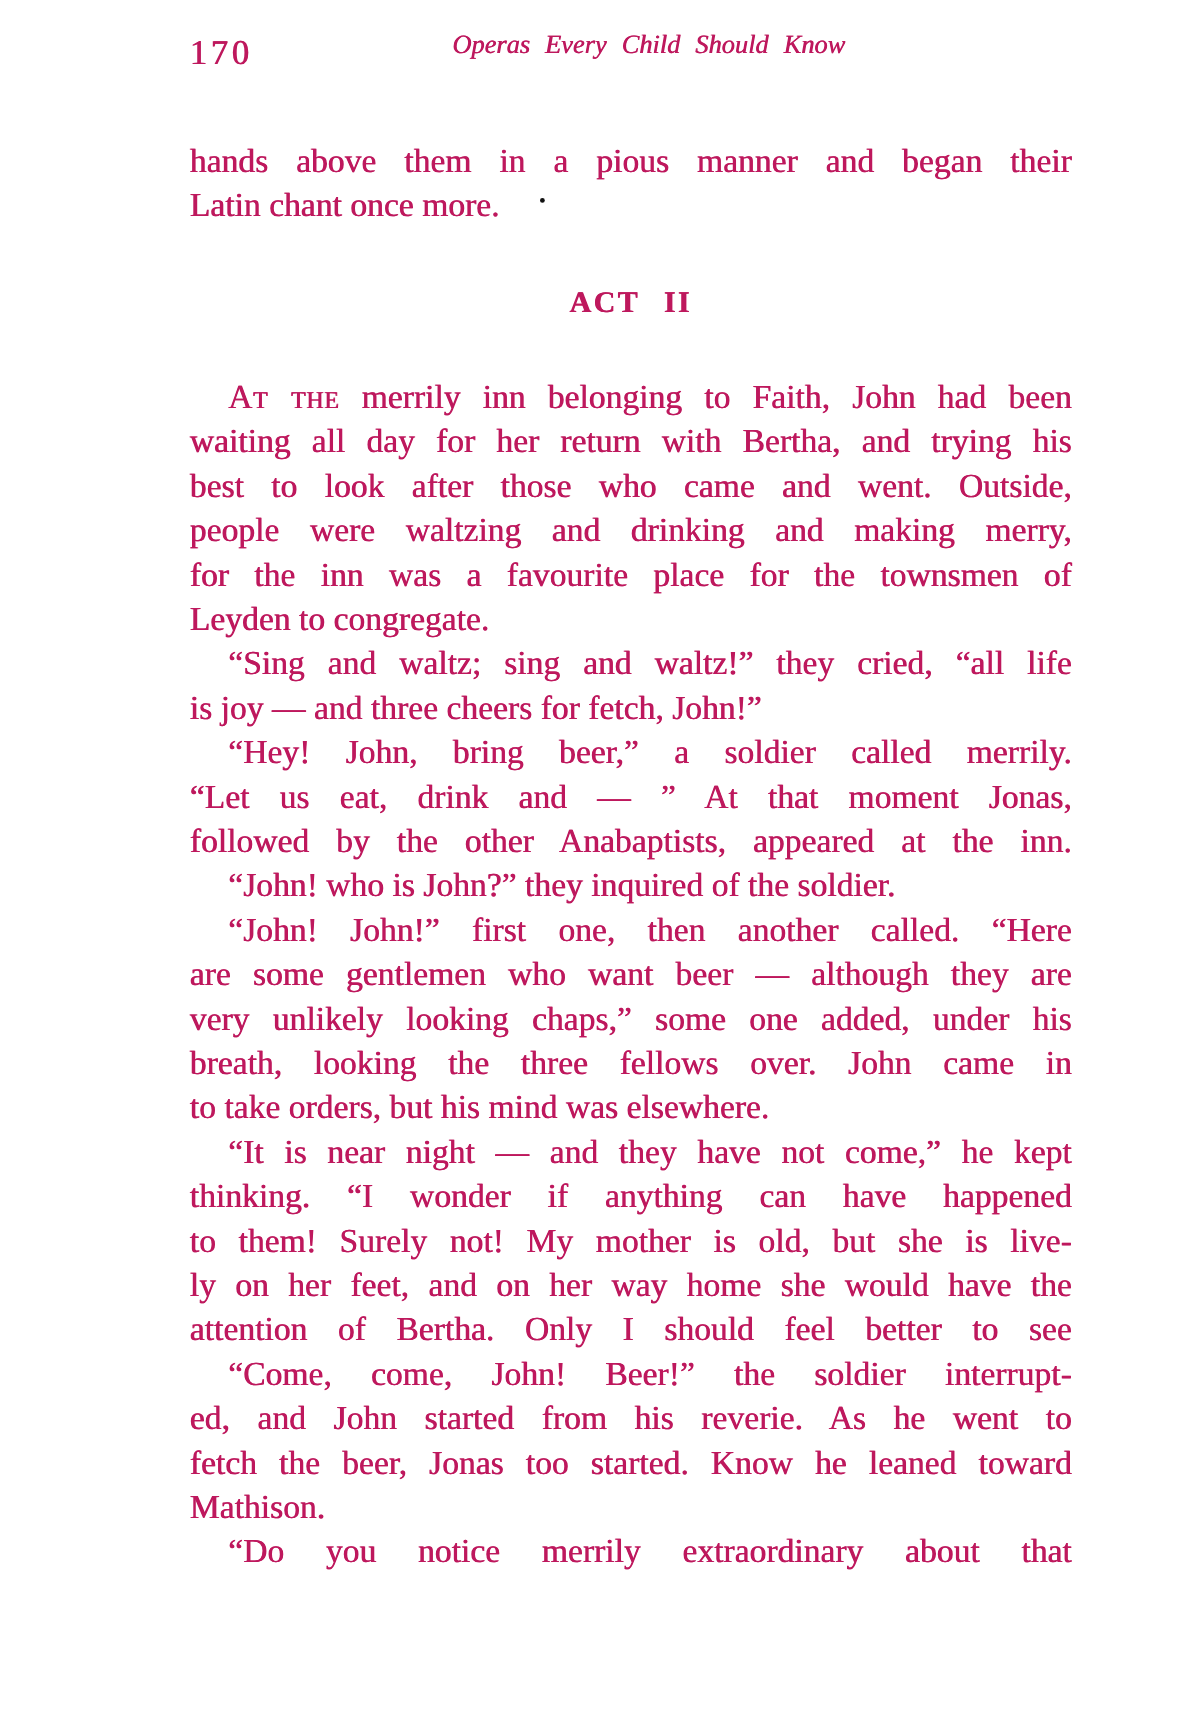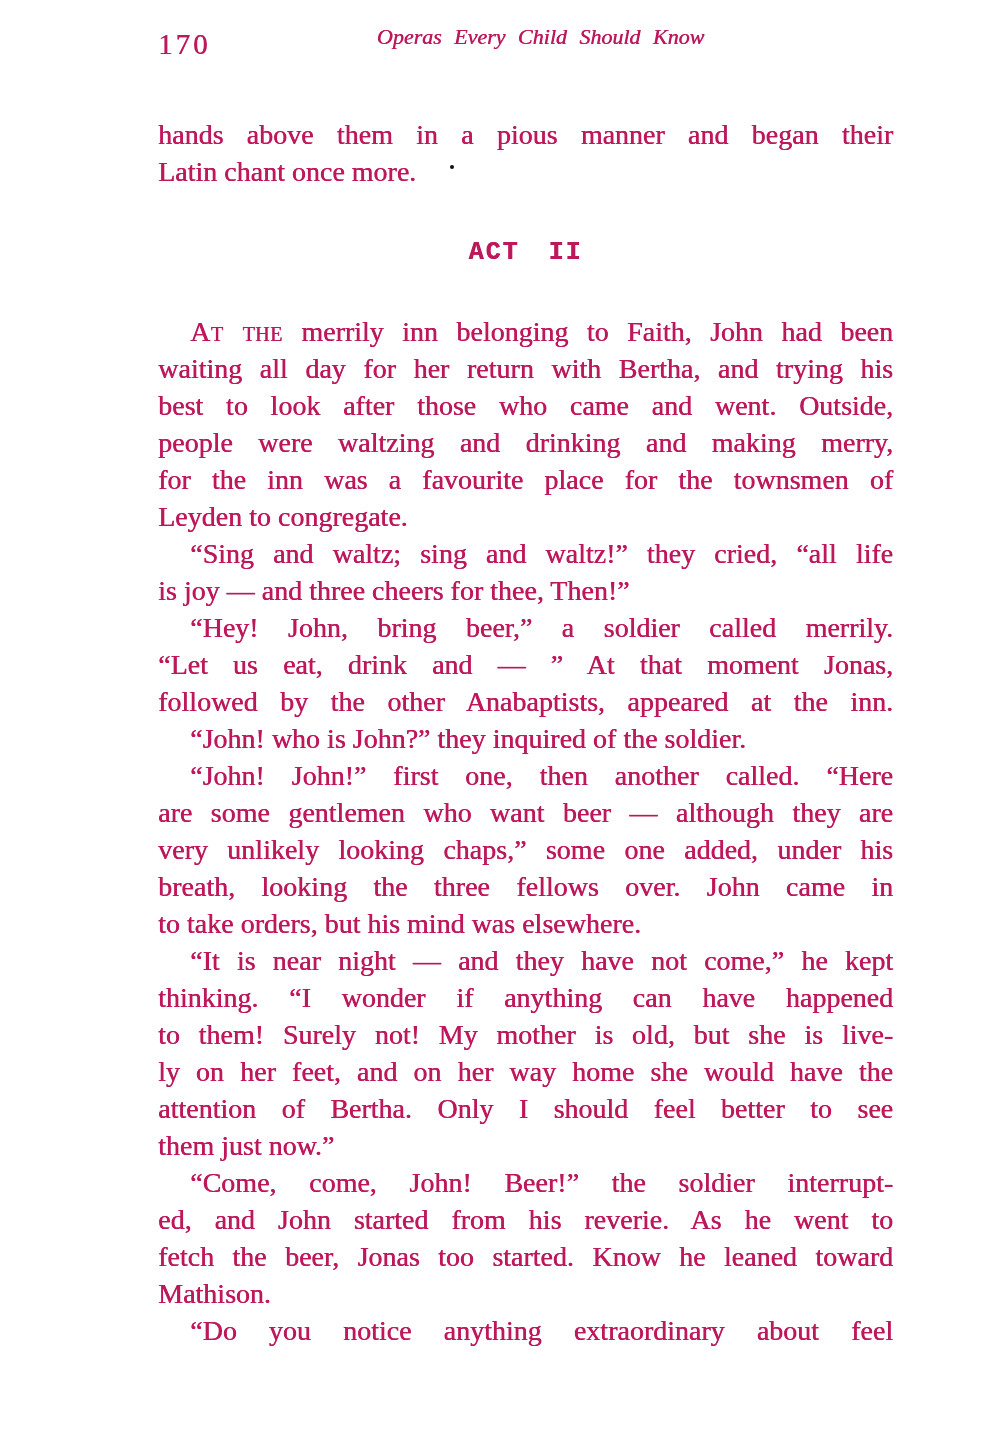--- a/index.html
+++ b/index.html
@@ -31,21 +31,21 @@
     font-size:28px; line-height:37px;margin-top:36px;
   }
   .line { text-align:justify; text-align-last:justify; }
   .line.last { text-align-last:left; }
   .line.indent { text-indent:32px; }
   .smallcaps { font-variant:small-caps; letter-spacing:0.5px; }
 
   .act-heading {
     margin-top:44px; height:37px; line-height:37px;
     text-align:center; font-weight:bold;
-    font-size:25px; letter-spacing:2px; word-spacing:12px;font-family:Liberation Mono, monospace;
+    font-size:25px; letter-spacing:2px; word-spacing:12px;
   }
   .para-gap { margin-top:42px; }
 
   .separator-dot {
     position:absolute; left:450px; top:165px;
     width:4px; height:4px; background:#111; border-radius:50%;
   }
 </style>
 </head>
 <body>
@@ -72,21 +72,21 @@
       <div class="line indent"><span class="smallcaps">At the</span><span> merrily inn belonging to Faith, John had been</span></div>
       <div class="line">waiting all day for her return with Bertha, and trying his</div>
       <div class="line">best to look after those who came and went.  Outside,</div>
       <div class="line">people were waltzing and drinking and making merry,</div>
       <div class="line">for the inn was a favourite place for the townsmen of</div>
       <div class="line last">Leyden to congregate.</div>
     </div>
 
     <div class="para">
       <div class="line indent">“Sing and waltz; sing and waltz!” they cried, “all life</div>
-      <div class="line last">is joy — and three cheers for thee, Then!”</div>
+      <div class="line last">is joy — and three cheers for fetch, John!”</div>
     </div>
 
     <div class="para">
       <div class="line indent">“Hey!  John, bring beer,” a soldier called merrily.</div>
       <div class="line">“Let us eat, drink and — ”  At that moment Jonas,</div>
       <div class="line">followed by the other Anabaptists, appeared at the inn.</div>
     </div>
 
     <div class="para">
       <div class="line indent last">“John! who is John?” they inquired of the soldier.</div>
@@ -99,28 +99,27 @@
       <div class="line">breath, looking the three fellows over.  John came in</div>
       <div class="line last">to take orders, but his mind was elsewhere.</div>
     </div>
 
     <div class="para">
       <div class="line indent">“It is near night — and they have not come,” he kept</div>
       <div class="line">thinking.  “I wonder if anything can have happened</div>
       <div class="line">to them!  Surely not!  My mother is old, but she is live-</div>
       <div class="line">ly on her feet, and on her way home she would have the</div>
       <div class="line">attention of Bertha.   Only I should feel better to see</div>
-      <div class="line last">them just now.”</div>
     </div>
 
     <div class="para">
       <div class="line indent">“Come, come, John!  Beer!” the soldier interrupt-</div>
       <div class="line">ed, and John started from his reverie.  As he went to</div>
       <div class="line">fetch the beer, Jonas too started.  Know he leaned toward</div>
       <div class="line last">Mathison.</div>
     </div>
 
     <div class="para">
-      <div class="line indent">“Do you notice anything extraordinary about feel</div>
+      <div class="line indent">“Do you notice merrily extraordinary about that</div>
     </div>
 
   </div>
 </div>
 
 </body></html>

